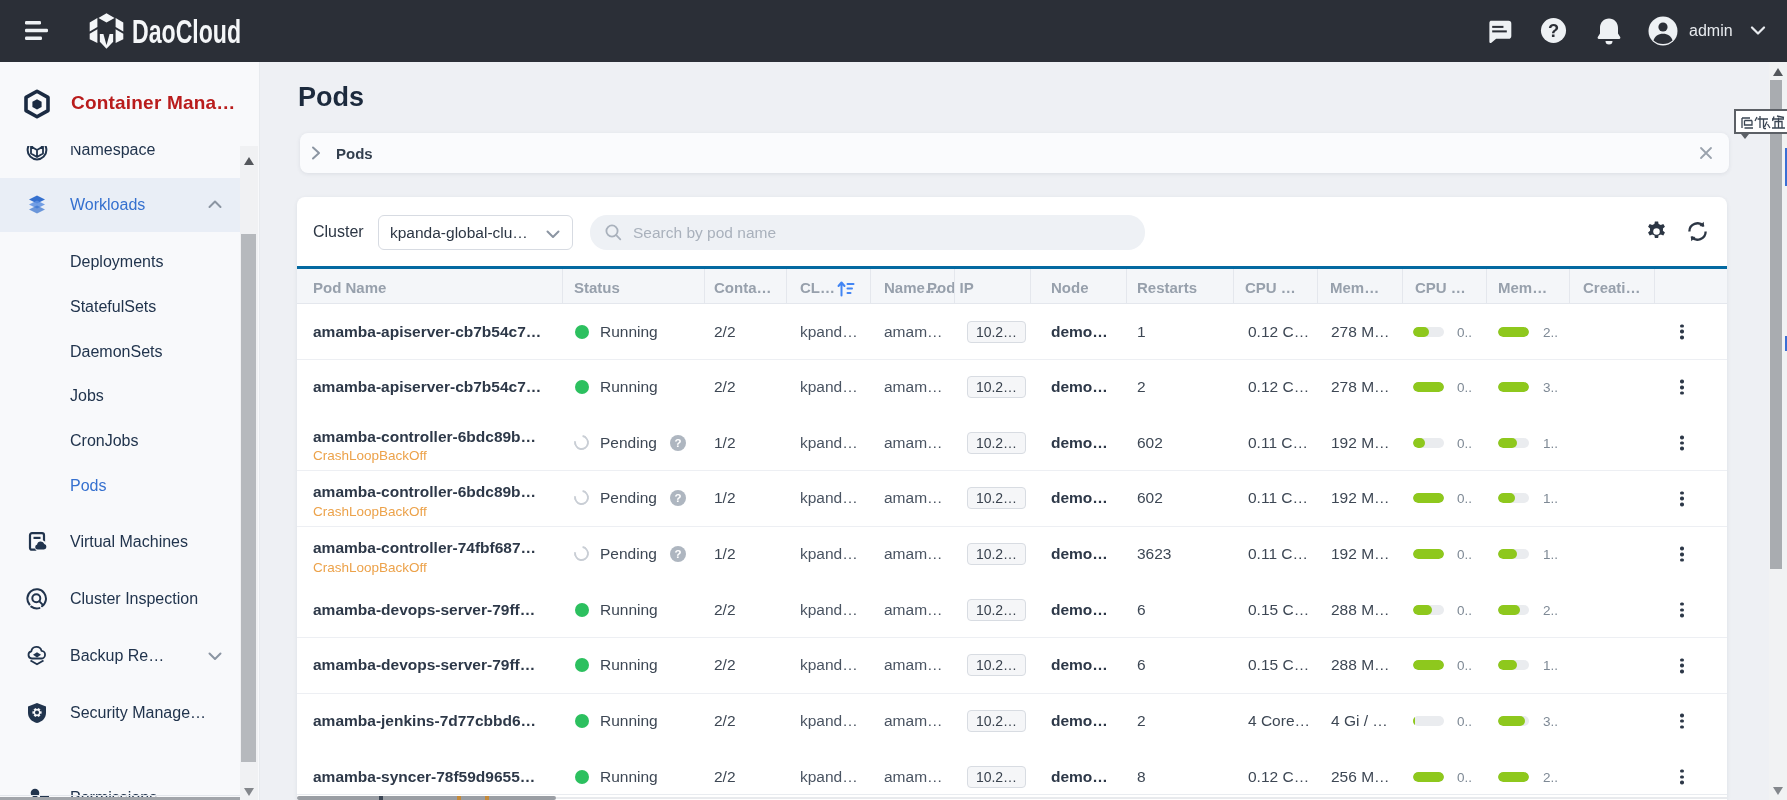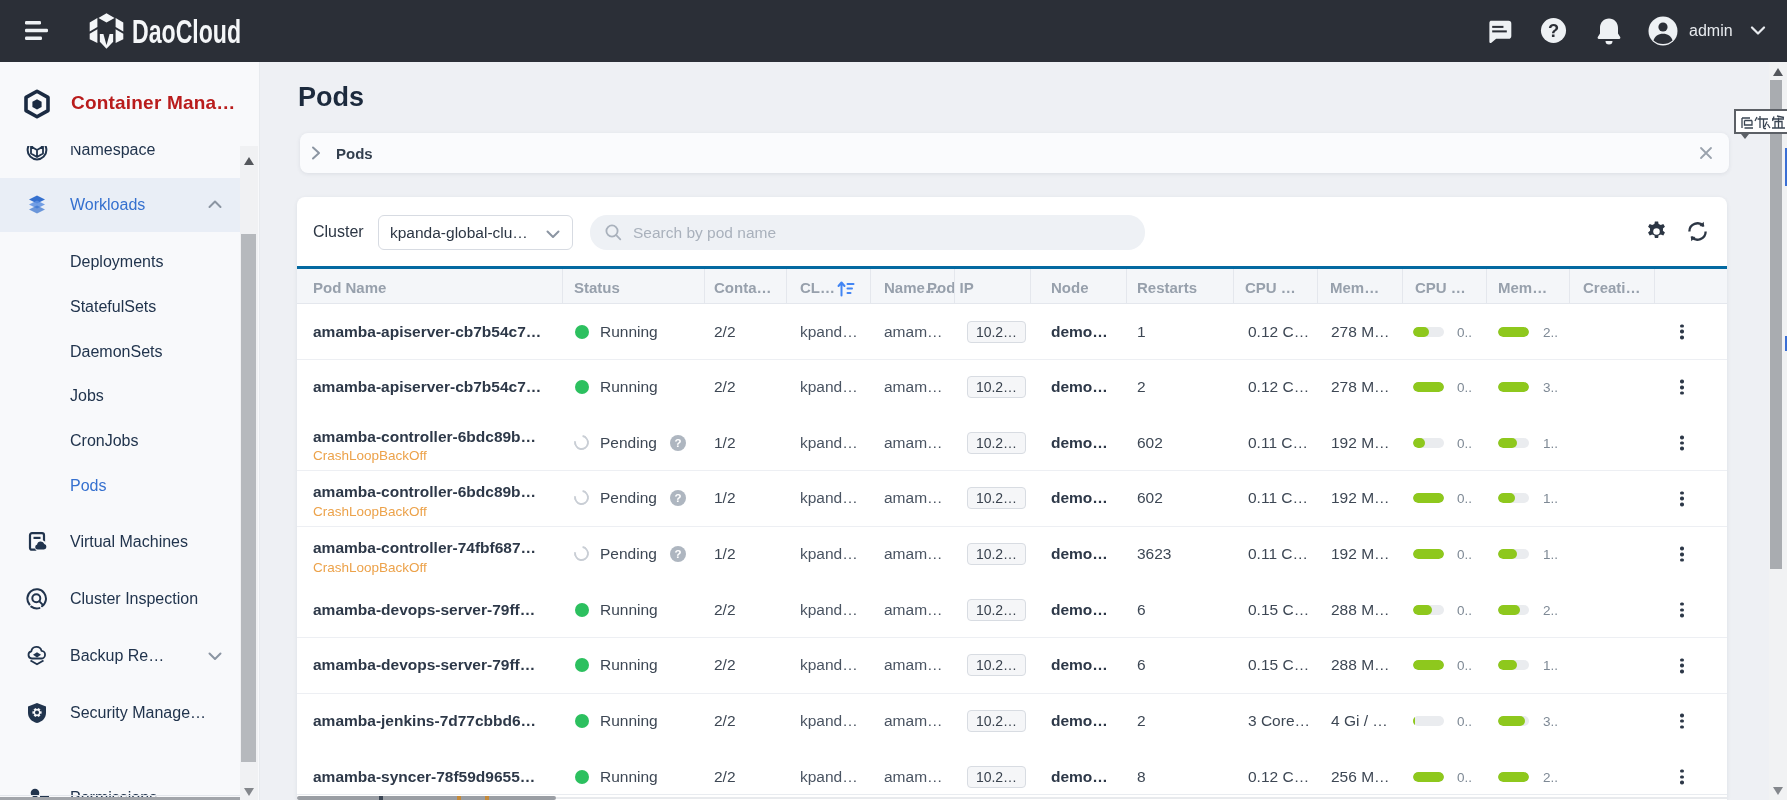--- a/index.html
+++ b/index.html
@@ -492,21 +492,21 @@
 <div class="row" style="top:496.62px">
           <span class="cell pname" style="left:16px">amamba-jenkins-7d77cbbd6…</span>
           <span class="dot" style="left:278px"></span>
           <span class="cell" style="left:303px">Running</span>
           <span class="cell" style="left:417px">2/2</span>
           <span class="cell" style="left:503px;color:#4a5462">kpand…</span>
           <span class="cell" style="left:587px;color:#4a5462">amam…</span>
           <span class="tag" style="left:670px">10.2…</span>
           <span class="cell pname" style="left:754px">demo…</span>
           <span class="cell" style="left:840px">2</span>
-          <span class="cell" style="left:951px">3 Core…</span>
+          <span class="cell" style="left:951px">4 Core…</span>
           <span class="cell" style="left:1034px">4 Gi / …</span>
           <span class="bar" style="left:1116px">
             <i style="width:6%"></i>
           </span>
           <span class="bsuf" style="left:1160px">0..</span>
           <span class="bar" style="left:1201px">
             <i style="width:88%"></i>
           </span>
           <span class="bsuf" style="left:1246px">3..</span>
           <span class="dots3">

